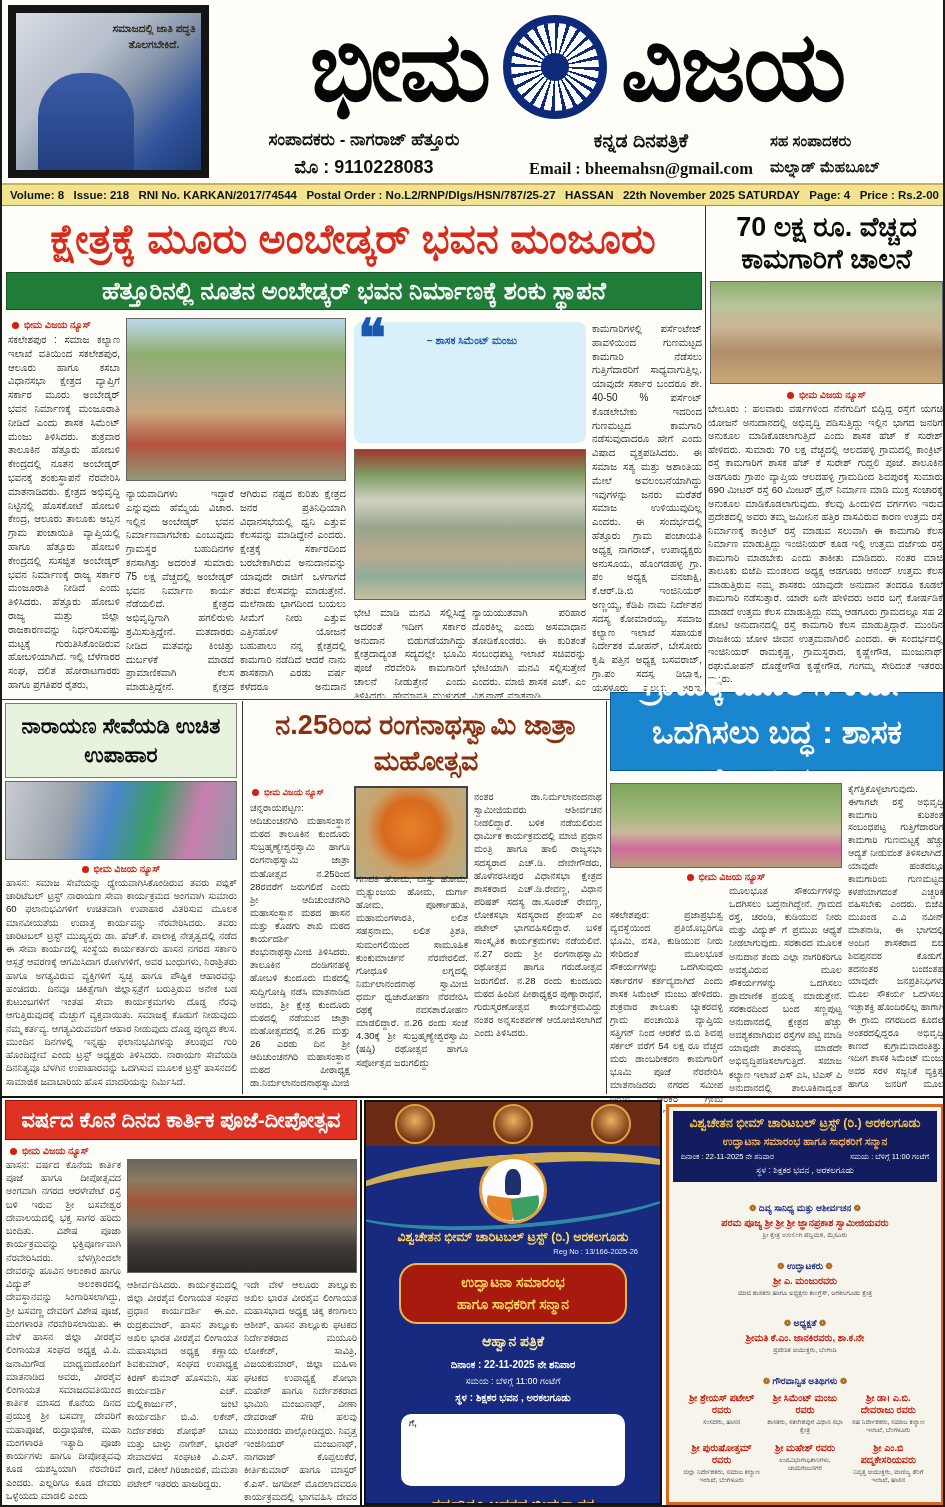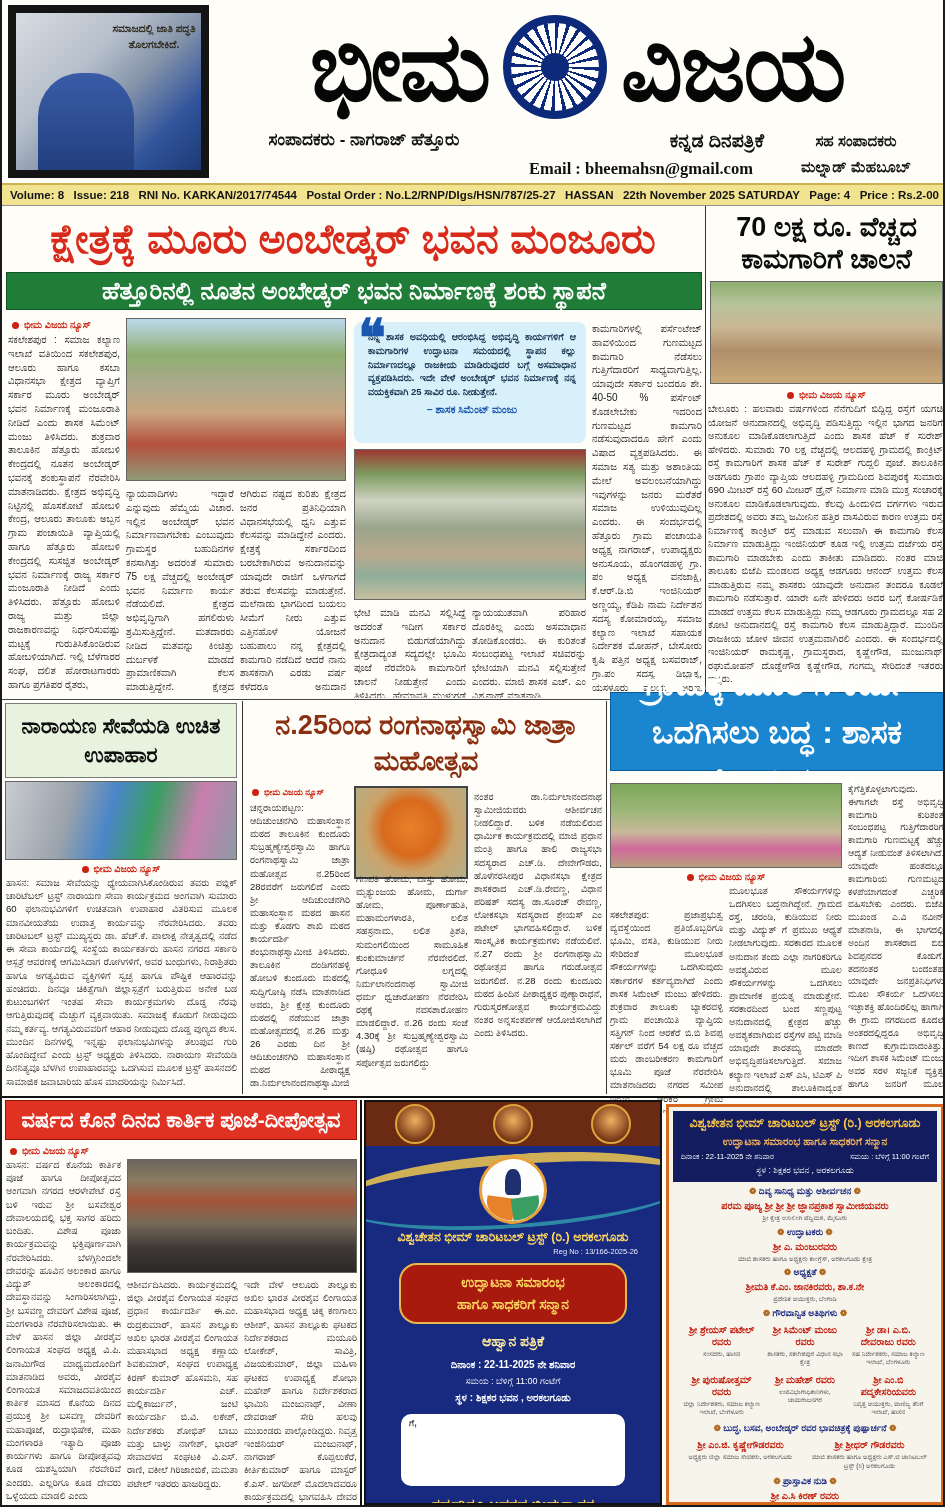--- a/index.html
+++ b/index.html
@@ -20,23 +20,23 @@
               color:#2e2a1f;text-align:center;line-height:1.5;}
   #mast-title{left:208px;top:6px;width:734px;height:122px;display:flex;align-items:center;justify-content:center;gap:14px;}
   .title-word{font-size:96px;font-weight:900;color:#060606;line-height:1;letter-spacing:-2px;}
   #chakra{width:88px;height:88px;border-radius:50%;border:8px solid #0d2a7a;position:relative;flex:0 0 auto;
           background:repeating-conic-gradient(#0d2a7a 0deg 5deg,#ffffff 5deg 15deg);}
   #chakra::after{content:"";position:absolute;inset:30px;border-radius:50%;background:#0d2a7a;}
   #mast-editor{left:214px;top:130px;width:296px;text-align:center;}
   #mast-editor .l1{font-size:17px;font-weight:bold;}
   #mast-editor .l2{font-size:18px;font-weight:bold;margin-top:7px;}
   #mast-center{left:516px;top:130px;width:246px;text-align:center;}
-  #mast-center .l1{font-size:19px;font-weight:900;text-align:right;}
+  #mast-center .l1{font-size:19px;font-weight:900;}
   #mast-center .l2{font-family:"Liberation Serif",serif;font-size:16.5px;font-weight:bold;margin-top:7px;}
-  #mast-right{left:768px;top:132px;width:172px;text-align:center;}
+  #mast-right{left:768px;top:132px;width:172px;text-align:left;}
   #mast-right .l1{font-size:15px;font-weight:bold;}
   #mast-right .l2{font-size:15px;font-weight:bold;margin-top:8px;}
 
   
   #infobar{left:0;top:183px;width:945px;height:23px;background:#f2e391;border-top:2px solid #cdb052;border-bottom:1px solid #8f8f8f;
            display:flex;align-items:center;justify-content:space-between;padding:0 8px;
            font-size:11.5px;font-weight:bold;color:#141414;white-space:nowrap;}
 
   
   #lead-headline{left:0;top:208px;width:702px;height:62px;font-size:41px;font-weight:900;color:#d92b1c;white-space:nowrap;}
@@ -138,21 +138,21 @@
       text-align:left;padding:4px 8px;font-size:9px;font-weight:bold;color:#444;}
   #ad-blue .foot{color:#ffd75e;font-weight:900;font-size:15.5px;margin-top:10px;text-shadow:1px 1px 0 #5a0d06;}
 
   
   #ad-white{left:664px;top:1104px;width:278px;height:401px;border:3px solid #d86a20;background:#f7f4ec;overflow:hidden;}
   #ad-white .hd{margin:4px;background:#121c5e;color:#fff;text-align:center;padding:5px 4px 6px;}
   #ad-white .hd .org{color:#f5c24a;font-weight:bold;font-size:12.5px;}
   #ad-white .hd .sub{color:#f0b060;font-weight:bold;font-size:10.5px;margin-top:4px;}
   #ad-white .hd .row{display:flex;justify-content:space-between;font-size:7.5px;margin-top:4px;padding:0 4px;}
   #ad-white .hd .vn{font-size:8.5px;margin-top:3px;}
-  #ad-white .sec{text-align:center;margin-top:4px;}
+  #ad-white .sec{text-align:center;margin-top:21px;}
   #ad-white .lbl{color:#1b2a80;font-weight:bold;font-size:9px;}
   #ad-white .lbl::before{content:"❁ ";color:#b06a20;} #ad-white .lbl::after{content:" ❁";color:#b06a20;}
   #ad-white .nm{color:#c21807;font-weight:bold;font-size:9.5px;margin-top:3px;}
   #ad-white .ds{color:#3a3a3a;font-size:6.6px;margin-top:2px;line-height:1.3;}
   #ad-white .grid3{display:grid;grid-template-columns:1fr 1fr 1fr;gap:4px 4px;padding:2px 13px;}
   #ad-white .grid2{display:grid;grid-template-columns:1fr 1fr;gap:4px 10px;padding:2px 12px;}
 </style>
 </head>
 <body>
 
@@ -162,20 +162,21 @@
     <div id="mast-photo"></div>
     <div id="mast-caption">ಸಮಾಜದಲ್ಲಿ ಜಾತಿ ಪದ್ಧತಿ ತೊಲಗಬೇಕಿದೆ.</div>
   </div>
   <div class="abs" id="mast-title">
     <span class="title-word">ಭೀಮ</span>
     <span id="chakra"></span>
     <span class="title-word">ವಿಜಯ</span>
   </div>
   <div class="abs" id="mast-editor">
     <div class="l1">ಸಂಪಾದಕರು - ನಾಗರಾಜ್ ಹೆತ್ತೂರು</div>
+    <div class="l2">ಮೊ : 9110228083</div>
   </div>
   <div class="abs" id="mast-center">
     <div class="l1">ಕನ್ನಡ ದಿನಪತ್ರಿಕೆ</div>
     <div class="l2">Email : bheemahsn@gmail.com</div>
   </div>
   <div class="abs" id="mast-right">
     <div class="l1">ಸಹ ಸಂಪಾದಕರು</div>
     <div class="l2">ಮಲ್ನಾಡ್ ಮೆಹಬೂಬ್</div>
   </div>
 
@@ -194,21 +195,20 @@
   <div class="abs ctr" id="lead-subhead">ಹೆತ್ತೂರಿನಲ್ಲಿ ನೂತನ ಅಂಬೇಡ್ಕರ್ ಭವನ ನಿರ್ಮಾಣಕ್ಕೆ ಶಂಕು ಸ್ಥಾಪನೆ</div>
   <div class="abs byline" id="lead-byline">
     <span class="dot"></span>
     <span>ಭೀಮ ವಿಜಯ ನ್ಯೂಸ್</span>
   </div>
   <div class="abs just" id="lead-col1">ಸಕಲೇಶಪುರ : ಸಮಾಜ ಕಲ್ಯಾಣ ಇಲಾಖೆ ವತಿಯಿಂದ ಸಕಲೇಶಪುರ, ಆಲೂರು ಹಾಗೂ ಕಸಬಾ ವಿಧಾನಸಭಾ ಕ್ಷೇತ್ರದ ವ್ಯಾಪ್ತಿಗೆ ಸರ್ಕಾರ ಮೂರು ಅಂಬೇಡ್ಕರ್ ಭವನ ನಿರ್ಮಾಣಕ್ಕೆ ಮಂಜೂರಾತಿ ನೀಡಿದೆ ಎಂದು ಶಾಸಕ ಸಿಮೆಂಟ್ ಮಂಜು ತಿಳಿಸಿದರು. ಶುಕ್ರವಾರ ತಾಲೂಕಿನ ಹೆತ್ತೂರು ಹೋಬಳಿ ಕೇಂದ್ರದಲ್ಲಿ ನೂತನ ಅಂಬೇಡ್ಕರ್ ಭವನಕ್ಕೆ ಶಂಕುಸ್ಥಾಪನೆ ನೆರವೇರಿಸಿ ಮಾತನಾಡಿದರು. ಕ್ಷೇತ್ರದ ಅಭಿವೃದ್ಧಿ ನಿಟ್ಟಿನಲ್ಲಿ ಹೊಸಕೋಟೆ ಹೋಬಳಿ ಕೇಂದ್ರ, ಆಲೂರು ತಾಲೂಕು ಅಬ್ಬನ ಗ್ರಾಮ ಪಂಚಾಯಿತಿ ವ್ಯಾಪ್ತಿಯಲ್ಲಿ ಹಾಗೂ ಹೆತ್ತೂರು ಹೋಬಳಿ ಕೇಂದ್ರದಲ್ಲಿ ಸುಸಜ್ಜಿತ ಅಂಬೇಡ್ಕರ್ ಭವನ ನಿರ್ಮಾಣಕ್ಕೆ ರಾಜ್ಯ ಸರ್ಕಾರ ಮಂಜೂರಾತಿ ನೀಡಿದೆ ಎಂದು ತಿಳಿಸಿದರು. ಹೆತ್ತೂರು ಹೋಬಳಿ ರಾಜ್ಯ ಮತ್ತು ಜಿಲ್ಲಾ ರಾಜಕಾರಣವನ್ನು ನಿರ್ಧರಿಸುವಷ್ಟು ಮಟ್ಟಕ್ಕೆ ಗುರುತಿಸಿಕೊಂಡಿರುವ ಹೋಬಳಿಯಾಗಿದೆ. ಇಲ್ಲಿ ಬೆಳೆಗಾರರ ಸಂಘ, ದಲಿತ ಹೋರಾಟಗಾರರು ಹಾಗೂ ಪ್ರಗತಿಪರ ರೈತರು,</div>
   <div class="abs" id="lead-photo1"></div>
   <div class="abs just" id="lead-col2">ನ್ಯಾಯವಾದಿಗಳು ಇದ್ದಾರೆ ಎನ್ನುವುದು ಹೆಮ್ಮೆಯ ವಿಚಾರ. ಇಲ್ಲಿನ ಅಂಬೇಡ್ಕರ್ ಭವನ ನಿರ್ಮಾಣವಾಗಬೇಕು ಎಂಬುವುದು ಗ್ರಾಮಸ್ಥರ ಬಹುದಿನಗಳ ಕನಸಾಗಿತ್ತು ಅದರಂತೆ ಸುಮಾರು 75 ಲಕ್ಷ ವೆಚ್ಚದಲ್ಲಿ ಅಂಬೇಡ್ಕರ್ ಭವನ ನಿರ್ಮಾಣ ಕಾರ್ಯ ನೆಡೆಯಲಿದೆ. ಕ್ಷೇತ್ರದ ಅಭಿವೃದ್ಧಿಗಾಗಿ ಹಗಲಿರುಳು ಶ್ರಮಿಸುತ್ತಿದ್ದೇನೆ. ಮತದಾರರು ನೀಡಿದ ಮತವನ್ನು ಕಿಂಚಿತ್ತು ದುರ್ಬಳಕೆ ಮಾಡದೆ ಪ್ರಾಮಾಣಿಕವಾಗಿ ಕೆಲಸ ಮಾಡುತ್ತಿದ್ದೇನೆ. ಕ್ಷೇತ್ರದ ಮೂಲಭೂತ ಸಮಸ್ಯೆಗಳು, ಕಾಡಾನೆ ಹಾವಳಿ ಸಮಸ್ಯೆ ಹಾಗೂ ಅತಿವೃಷ್ಟಿ ಮತ್ತು ಅನಾವೃಷ್ಟಿಯಿಂದ ಕಾಫಿ ಬೆಳೆಗಾರರು ಹಾಗೂ ರೈತರಿಗೆ</div>
   <div class="abs just" id="lead-col3">ಆಗಿರುವ ನಷ್ಟದ ಕುರಿತು ಕ್ಷೇತ್ರದ ಜನರ ಪ್ರತಿನಿಧಿಯಾಗಿ ವಿಧಾನಸಭೆಯಲ್ಲಿ ಧ್ವನಿ ಎತ್ತುವ ಕೆಲಸವನ್ನು ಮಾಡಿದ್ದೇನೆ ಎಂದರು. ಕ್ಷೇತ್ರಕ್ಕೆ ಸರ್ಕಾರದಿಂದ ಬರಬೇಕಾಗಿರುವ ಅನುದಾನವನ್ನು ಯಾವುದೇ ರಾಜಿಗೆ ಒಳಗಾಗದೆ ತರುವ ಕೆಲಸವನ್ನು ಮಾಡುತ್ತೇನೆ. ಮಲೆನಾಡು ಭಾಗದಿಂದ ಬಯಲು ಸೀಮೆಗೆ ನೀರು ಎತ್ತುವ ಎತ್ತಿನಹೊಳೆ ಯೋಜನೆ ಬಹುಪಾಲು ನನ್ನ ಕ್ಷೇತ್ರದಲ್ಲಿ ಕಾಮಗಾರಿ ನಡೆದಿದೆ ಆದರೆ ನಾನು ಶಾಸಕನಾಗಿ ಎರಡು ವರ್ಷ ಕಳೆದರೂ ಅನುದಾನ ಬಿಡುಗಡೆಯಾಗದಿರುವುದನ್ನ ಮುಖ್ಯಮಂತ್ರಿ ಹಾಗೂ ಉಪಮುಖ್ಯಮಂತ್ರಿಗಳನ್ನು ಭೇಟಿಯಾಗಿ</div>
   <div class="abs" id="lead-quote">
-    <div class="qtext">ನನ್ನ ಶಾಸಕ ಅವಧಿಯಲ್ಲಿ ಆರಂಭಿಸಿದ್ದ ಅಭಿವೃದ್ಧಿ ಕಾರ್ಯಗಳಿಗೆ ಆ ಕಾಮಗಾರಿಗಳ ಉದ್ಘಾಟನಾ ಸಮಯದಲ್ಲಿ ಸ್ಥಾಪನ ಕಲ್ಲು ನಿರ್ಮಾಣದಲ್ಲೂ ರಾಜಕೀಯ ಮಾಡಿರುವುದರ ಬಗ್ಗೆ ಅಸಮಾಧಾನ ವ್ಯಕ್ತಪಡಿಸಿದರು. ಇದೇ ವೇಳೆ ಅಂಬೇಡ್ಕರ್ ಭವನ ನಿರ್ಮಾಣಕ್ಕೆ ನನ್ನ ವಯಕ್ತಿಕವಾಗಿ 25 ಸಾವಿರ ರೂ. ನೀಡುತ್ತೇನೆ.</div>
     <div class="qattr">– ಶಾಸಕ ಸಿಮೆಂಟ್ ಮಂಜು</div>
   </div>
   <div class="abs" id="lead-photo2"></div>
   <div class="abs just" id="lead-bp1">ಭೇಟಿ ಮಾಡಿ ಮನವಿ ಸಲ್ಲಿಸಿದ್ದೆ ಅದರಂತೆ ಇದೀಗ ಸರ್ಕಾರ ಅನುದಾನ ಬಿಡುಗಡೆಯಾಗಿದ್ದು ಕ್ಷೇತ್ರದಾದ್ಯಂತ ಸದ್ಯದಲ್ಲೇ ಭೂಮಿ ಪೂಜೆ ನೆರವೇರಿಸಿ ಕಾಮಗಾರಿಗೆ ಚಾಲನೆ ನೀಡುತ್ತೇನೆ ಎಂದು ತಿಳಿಸಿದರು. ಹೇಮಾವತಿ ಮುಳುಗಡೆ ಸಂತ್ರಸ್ತರಿಗೆ ಇನ್ನೂ</div>
   <div class="abs just" id="lead-bp2">ನ್ಯಾಯಯುತವಾಗಿ ಪರಿಹಾರ ದೊರಕಿಲ್ಲ ಎಂದು ಅಸಮಾಧಾನ ತೋಡಿಕೊಂಡರು. ಈ ಕುರಿತಂತೆ ಸಂಬಂಧಪಟ್ಟ ಇಲಾಖೆ ಸಚಿವರನ್ನು ಭೇಟಿಯಾಗಿ ಮನವಿ ಸಲ್ಲಿಸುತ್ತೇನೆ ಎಂದರು. ಮಾಜಿ ಶಾಸಕ ಎಚ್. ಎಂ ವಿಶ್ವನಾಥ್ ಮಾತನಾಡಿ,</div>
   <div class="abs just" id="lead-col5">ಕಾಮಗಾರಿಗಳಲ್ಲಿ ಪರ್ಸೆಂಟೇಜ್ ಹಾವಳಿಯಿಂದ ಗುಣಮಟ್ಟದ ಕಾಮಗಾರಿ ನೆಡೆಸಲು ಗುತ್ತಿಗೆದಾರರಿಗೆ ಸಾಧ್ಯವಾಗುತ್ತಿಲ್ಲ. ಯಾವುದೇ ಸರ್ಕಾರ ಬಂದರೂ ಶೇ. 40-50 % ಪರ್ಸೆಂಟ್ ಕೊಡಲೇಬೇಕು ಇದರಿಂದ ಗುಣಮಟ್ಟದ ಕಾಮಗಾರಿ ನಡೆಸುವುದಾದರೂ ಹೇಗೆ ಎಂದು ವಿಷಾದ ವ್ಯಕ್ತಪಡಿಸಿದರು. ಈ ಸಮಾಜ ಸತ್ಯ ಮತ್ತು ಅಶಾಂತಿಯ ಮೇಲೆ ಅವಲಂಬನೆಯಾಗಿದ್ದು ಇವುಗಳನ್ನು ಜನರು ಮರೆತರೆ ಸಮಾಜ ಉಳಿಯುವುದಿಲ್ಲ ಎಂದರು. ಈ ಸಂದರ್ಭದಲ್ಲಿ ಹೆತ್ತೂರು ಗ್ರಾಮ ಪಂಚಾಯತಿ ಅಧ್ಯಕ್ಷ ನಾಗರಾಜ್, ಉಪಾಧ್ಯಕ್ಷರು ಅನುಸೂಯ, ಹೊಂಗಡಹಳ್ಳ ಗ್ರಾ. ಪಂ ಅಧ್ಯಕ್ಷ ವನಜಾಕ್ಷಿ, ಕೆ.ಆರ್.ಡಿ.ಬಿ ಇಂಜಿನಿಯರ್ ಅಣ್ಣಯ್ಯ, ಕೆಡಿಪಿ ನಾಮ ನಿರ್ದೇಶನ ಸದಸ್ಯ ಕೋಮಾರಯ್ಯ, ಸಮಾಜ ಕಲ್ಯಾಣ ಇಲಾಖೆ ಸಹಾಯಕ ನಿರ್ದೇಶಕ ಮೋಹನ್, ಬೇಸೋರು ಕೃಷಿ ಪತ್ತಿನ ಅಧ್ಯಕ್ಷ ಬಸವರಾಜ್, ಗ್ರಾ.ಪಂ ಸದಸ್ಯ ಡಿಬ್ಬಾಕ್ಕ, ಯಸಳೂರು ವಲಯ ಅರಣ್ಯ ಅಧಿಕಾರಿ ದೇವನ್ನ ಸಿದ್ದಯ್ಯ ಹಿರೇಮಠ್, ಭೀಮ ವಿಜಯ ಪತ್ರಿಕೆ ಸಂಪಾದಕರಾದ ಹೆತ್ತೂರು ನಾಗರಾಜ್ ಸೇರಿದಂತೆ ಮುಂತಾದವರು ಉಪಸ್ಥಿತರಿದ್ದರು.</div>
   <div class="abs vline" id="vl1"></div>
 
   <div class="abs ctr" id="s70-headline">70 ಲಕ್ಷ ರೂ. ವೆಚ್ಚದ ಕಾಮಗಾರಿಗೆ ಚಾಲನೆ</div>
   <div class="abs" id="s70-photo"></div>

